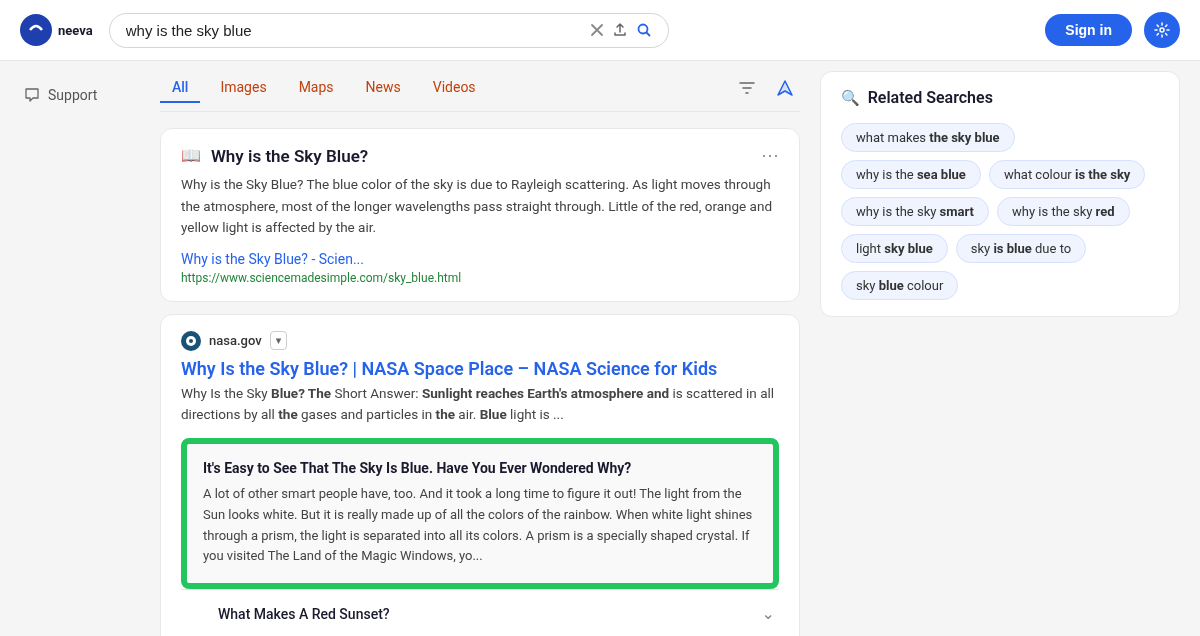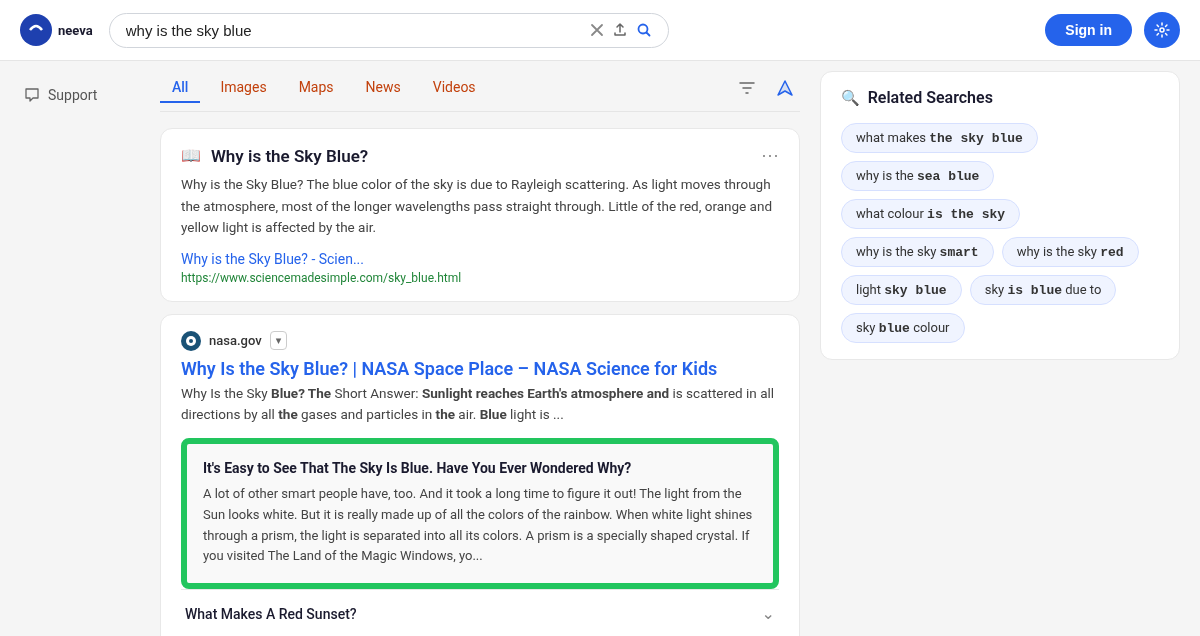--- a/index.html
+++ b/index.html
@@ -57,30 +57,30 @@
 
     .nasa-title { font-size: 18px; color: #2563eb; font-weight: 600; margin-bottom: 4px; text-decoration: none; display: block; }
     .breadcrumb { font-size: 12px; color: #555; margin-bottom: 8px; }
     .snippet-bold { font-weight: 700; }
 
     .expanded-box { background: #f9f9f9; border: 6px solid #22c55e; border-radius: 8px; padding: 16px; margin-top: 10px; }
     .expanded-title { font-size: 14px; font-weight: 700; color: #1a1a2e; margin-bottom: 8px; }
     .expanded-text { font-size: 13px; color: #444; line-height: 1.6; }
 
     .accordion-item { border-top: 1px solid #e8e8e8; padding: 14px 4px; display: flex; align-items: center; justify-content: space-between; cursor: pointer; }
-    .accordion-label { font-size: 14px; color: #1a1a2e; font-weight: 500; }
+    .accordion-label { font-size: 14px; color: #1a1a2e; font-weight: 500; margin-left: 33px; }
     .accordion-icon { color: #888; font-size: 16px; }
 
     
     .related-box { background: #fff; border-radius: 12px; padding: 16px 20px; border: 1px solid #e8e8e8; }
     .related-header { display: flex; align-items: center; gap: 8px; font-size: 16px; font-weight: 600; color: #1a1a2e; margin-bottom: 16px; }
     .related-header-icon { color: #888; font-size: 15px; }
     .tags-grid { display: flex; flex-wrap: wrap; gap: 8px; }
     .tag { background: #f0f4ff; border: 1px solid #d6e0ff; border-radius: 20px; padding: 6px 14px; font-size: 13px; color: #333; cursor: pointer; white-space: nowrap; }
-    .tag .bold { font-weight: 700; font-family: Liberation Mono, monospace; }
+    .tag .bold { font-weight: 700; }
   </style>
 </head>
 <body>
 
 <header class="header">
   <a class="logo" href="#">
     <svg class="logo-icon" viewBox="0 0 32 32" fill="none" xmlns="http://www.w3.org/2000/svg">
       <circle cx="16" cy="16" r="16" fill="#1e40af"></circle>
       <path d="M10 16 Q16 8 22 16" stroke="white" stroke-width="2.5" fill="none"></path>
     </svg>

